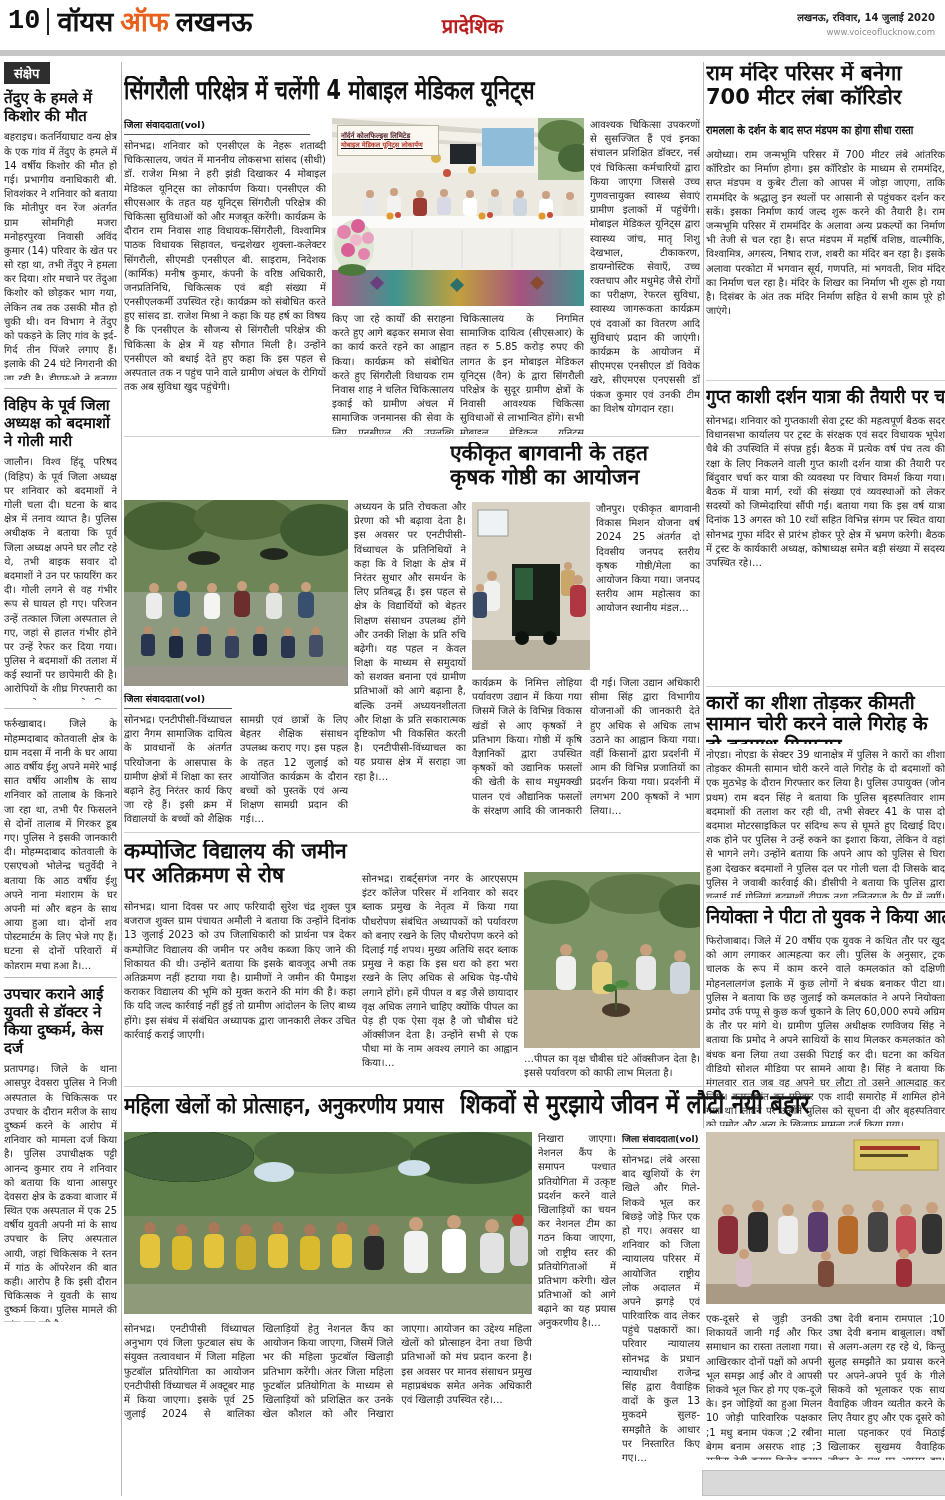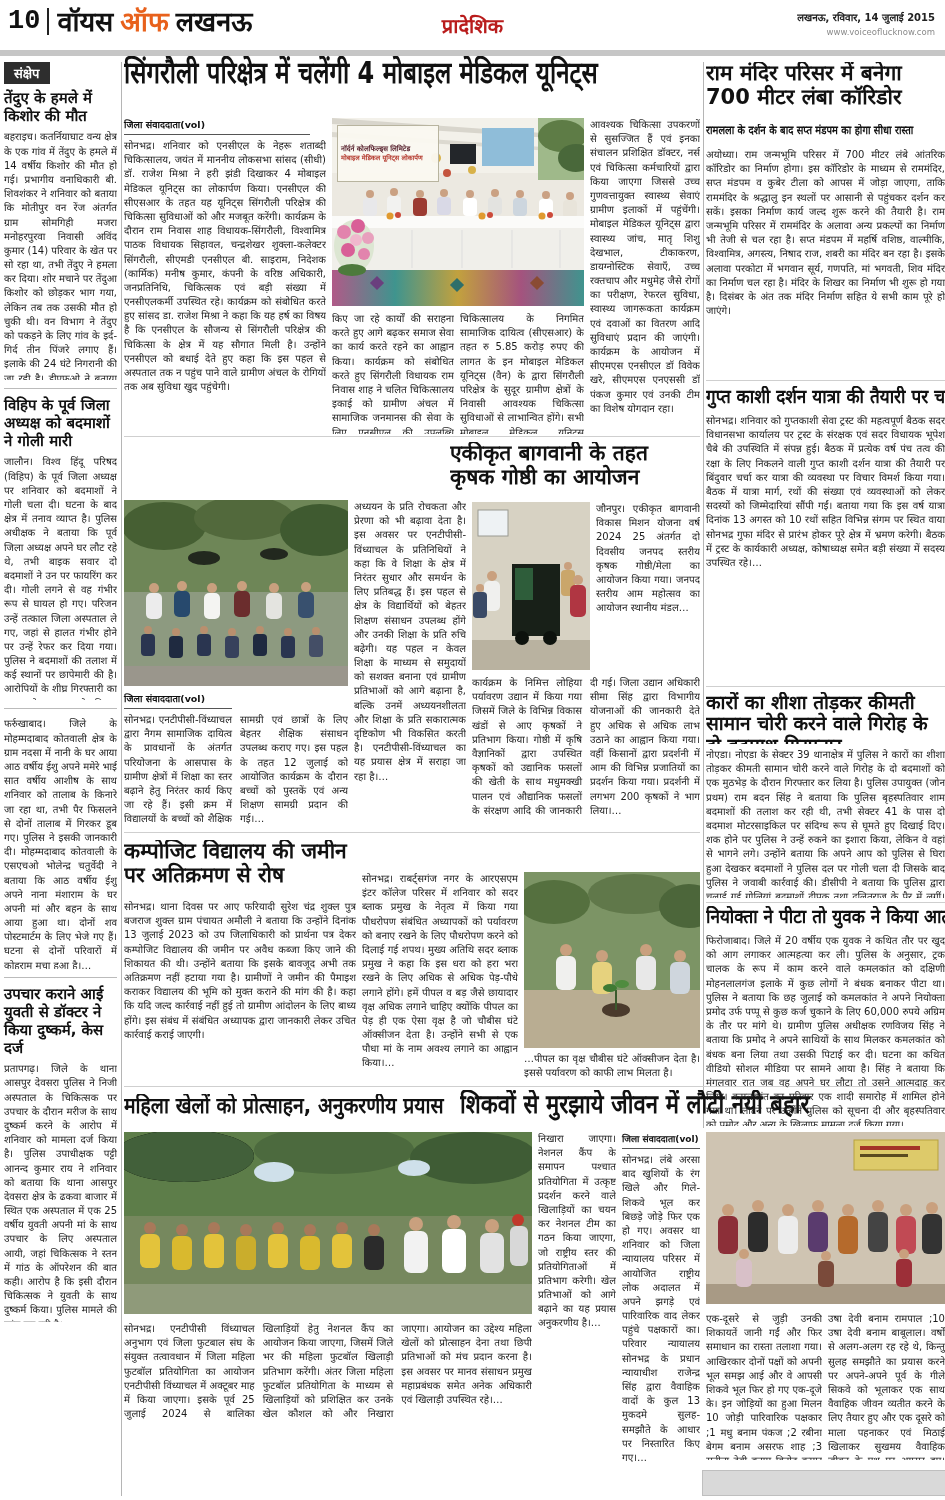--- a/index.html
+++ b/index.html
@@ -12,40 +12,40 @@
           padding-bottom:3px;margin-bottom:4px;width:92%;}
   .vline{position:absolute;width:1px;background:#b5b5b5;}
   .hline{position:absolute;height:1px;background:#cfcfcf;}
   .nws{display:inline-block;white-space:nowrap;transform-origin:0 60%;}
   .photo{position:absolute;background:#ddd;overflow:hidden;}
   .photo svg{display:block;width:100%;height:100%;}
   .brief-item{margin-bottom:8px;}
   .brief-hd{font-weight:bold;font-size:15px;line-height:1.18;color:#111;margin:6px 0 5px 0;}
   .brief-sep{height:1px;background:#bbb;margin:8px 0;}
   .banner{position:absolute;left:5px;top:7px;width:94px;background:rgba(250,248,240,.96);
-          border:1px solid #b8b49f;padding:19px 3px;line-height:1.25;}
+          border:1px solid #b8b49f;padding:6px 3px;line-height:1.25;text-decoration:underline;}
   .banner .l1{font-size:7px;font-weight:bold;color:#5a2430;}
   .banner .l2{font-size:6.5px;font-weight:bold;color:#b3372b;}
   .grayband{position:absolute;left:0;top:50px;width:945px;height:6px;background:#c6c6c6;}
   .footerbox{position:absolute;background:#d9d9d9;border:1px solid #bfbfbf;}
 </style>
 </head>
 <body>
 
 <div id="page">
 
   <div class="abs" style="left:8px;top:8px;display:flex;align-items:flex-start;">
     <span style="font-size:27px;font-weight:bold;color:#111;border-right:2px solid #222;padding-right:7px;line-height:1;font-family:Liberation Mono, monospace;">10</span>
     <span style="font-size:27px;font-weight:bold;color:#111;line-height:1;margin-left:8px;">वॉयस</span>
     <span style="font-size:27px;font-weight:bold;color:#e8611c;line-height:1;margin-left:7px;">ऑफ</span>
     <span style="font-size:27px;font-weight:bold;color:#111;line-height:1;margin-left:7px;">लखनऊ</span>
   </div>
   <div class="abs" style="left:0;top:12px;width:945px;text-align:center;font-size:20px;font-weight:bold;color:#b91c1c;">प्रादेशिक</div>
   <div class="abs" style="right:10px;top:10px;text-align:right;">
-    <div style="font-size:10px;font-weight:bold;color:#222;">लखनऊ, रविवार, 14 जुलाई 2015</div>
+    <div style="font-size:10px;font-weight:bold;color:#222;">लखनऊ, रविवार, 14 जुलाई 2020</div>
     <div style="font-size:8.5px;color:#8a8a8a;margin-top:3px;">www.voiceoflucknow.com</div>
   </div>
   <div class="grayband"></div>
 
   <div class="vline" style="left:121px;top:62px;height:1434px;"></div>
   <div class="vline" style="left:703px;top:62px;height:1066px;"></div>
   <div class="hline" style="left:124px;top:436px;width:576px;"></div>
   <div class="hline" style="left:124px;top:832px;width:576px;"></div>
   <div class="hline" style="left:124px;top:1086px;width:821px;"></div>
   <div class="hline" style="left:706px;top:380px;width:239px;"></div>
@@ -67,21 +67,21 @@
     <div class="brief-item">
       <div class="bd" style="height:252px;">फर्रुखाबाद। जिले के मोहम्मदाबाद कोतवाली क्षेत्र के ग्राम नदसा में नानी के घर आया आठ वर्षीय ईशु अपने ममेरे भाई सात वर्षीय आशीष के साथ शनिवार को तालाब के किनारे जा रहा था, तभी पैर फिसलने से दोनों तालाब में गिरकर डूब गए। पुलिस ने इसकी जानकारी दी। मोहम्मदाबाद कोतवाली के एसएचओ भोलेन्द्र चतुर्वेदी ने बताया कि आठ वर्षीय ईशु अपने नाना मंशाराम के घर अपनी मां और बहन के साथ आया हुआ था। दोनों शव पोस्टमार्टम के लिए भेजे गए हैं। घटना से दोनों परिवारों में कोहराम मचा हुआ है।…</div>
     </div>
     <div class="brief-sep"></div>
     <div class="brief-item">
       <div class="brief-hd">उपचार कराने आई युवती से डॉक्टर ने किया दुष्कर्म, केस दर्ज</div>
       <div class="bd" style="height:260px;">प्रतापगढ़। जिले के थाना आसपुर देवसरा पुलिस ने निजी अस्पताल के चिकित्सक पर उपचार के दौरान मरीज के साथ दुष्कर्म करने के आरोप में शनिवार को मामला दर्ज किया है। पुलिस उपाधीक्षक पट्टी आनन्द कुमार राय ने शनिवार को बताया कि थाना आसपुर देवसरा क्षेत्र के ढकवा बाजार में स्थित एक अस्पताल में एक 25 वर्षीय युवती अपनी मां के साथ उपचार के लिए अस्पताल आयी, जहां चिकित्सक ने स्तन में गांठ के ऑपरेशन की बात कही। आरोप है कि इसी दौरान चिकित्सक ने युवती के साथ दुष्कर्म किया। पुलिस मामले की जांच कर रही है।…</div>
     </div>
   </div>
 
-  <div class="abs hd" style="left:124px;top:56px;width:578px;height:50px;font-size:30px;">
+  <div class="abs hd" style="left:124px;top:76px;width:578px;height:50px;font-size:26px;">
     <span class="nws" style="transform:scaleX(.8);">सिंगरौली परिक्षेत्र में चलेंगी 4 मोबाइल मेडिकल यूनिट्स</span>
   </div>
   <div class="abs" style="left:124px;top:118px;width:202px;height:316px;">
     <div class="byline">जिला संवाददाता(vol)</div>
     <div class="bd" style="height:292px;">सोनभद्र। शनिवार को एनसीएल के नेहरू शताब्दी चिकित्सालय, जयंत में माननीय लोकसभा सांसद (सीधी) डॉ. राजेश मिश्रा ने हरी झंडी दिखाकर 4 मोबाइल मेडिकल यूनिट्स का लोकार्पण किया। एनसीएल की सीएसआर के तहत यह यूनिट्स सिंगरौली परिक्षेत्र की चिकित्सा सुविधाओं को और मजबूत करेंगी। कार्यक्रम के दौरान राम निवास शाह विधायक-सिंगरौली, विश्वामित्र पाठक विधायक सिहावल, चन्द्रशेखर शुक्ला-कलेक्टर सिंगरौली, सीएमडी एनसीएल बी. साइराम, निदेशक (कार्मिक) मनीष कुमार, कंपनी के वरिष्ठ अधिकारी, जनप्रतिनिधि, चिकित्सक एवं बड़ी संख्या में एनसीएलकर्मी उपस्थित रहे। कार्यक्रम को संबोधित करते हुए सांसद डा. राजेश मिश्रा ने कहा कि यह हर्ष का विषय है कि एनसीएल के सौजन्य से सिंगरौली परिक्षेत्र की चिकित्सा के क्षेत्र में यह सौगात मिली है। उन्होंने एनसीएल को बधाई देते हुए कहा कि इस पहल से अस्पताल तक न पहुंच पाने वाले ग्रामीण अंचल के रोगियों तक अब सुविधा खुद पहुंचेगी।</div>
   </div>
 
   <div class="photo" style="left:332px;top:118px;width:252px;height:188px;">
     <svg viewBox="0 0 252 188" preserveAspectRatio="none">
       <rect x="0" y="0" width="252" height="188" fill="#ece9e1"></rect>

